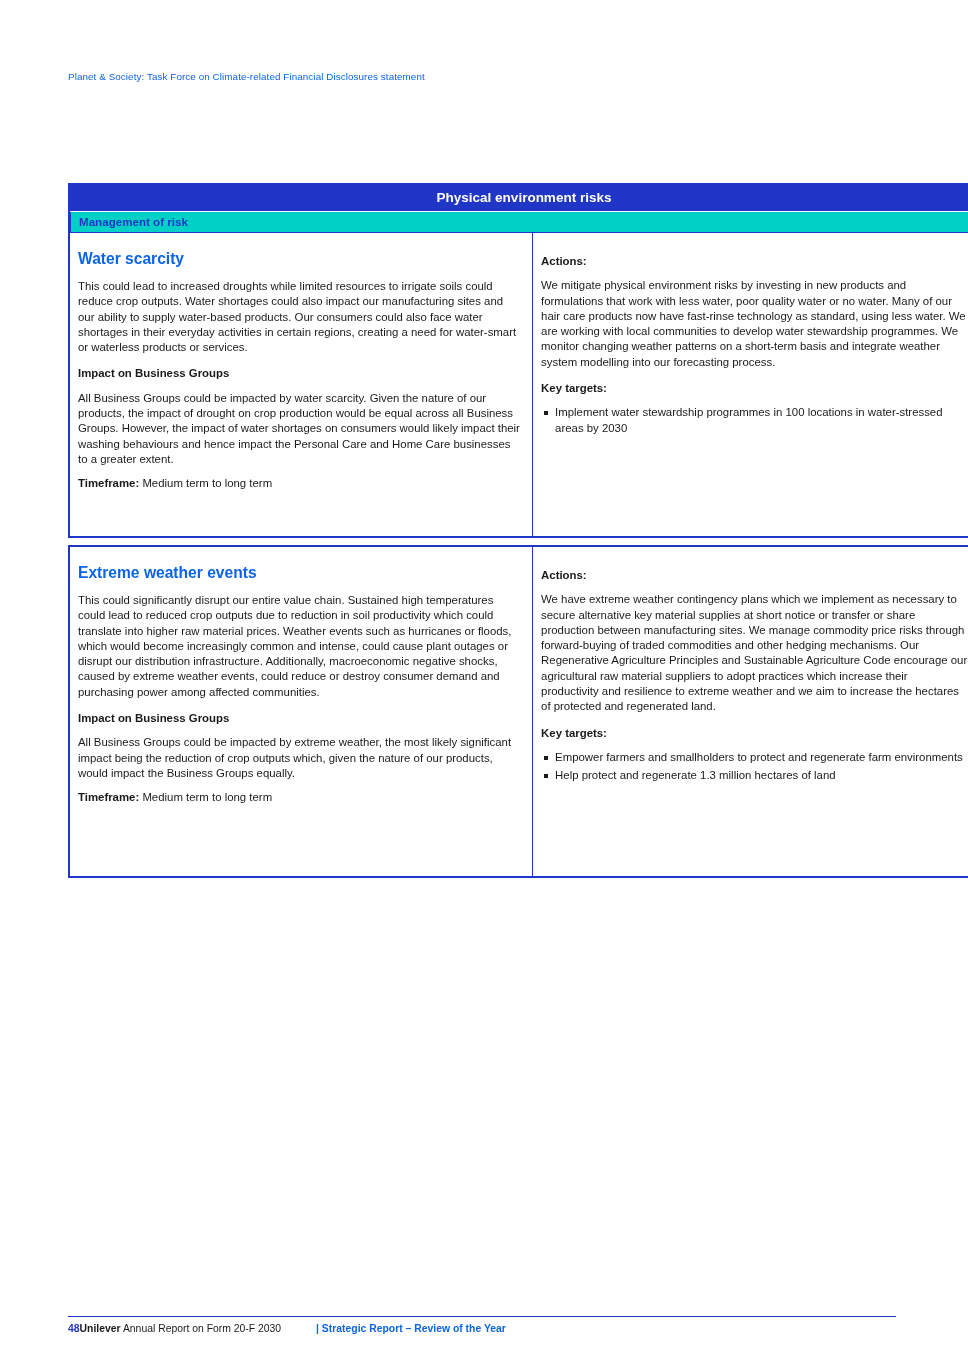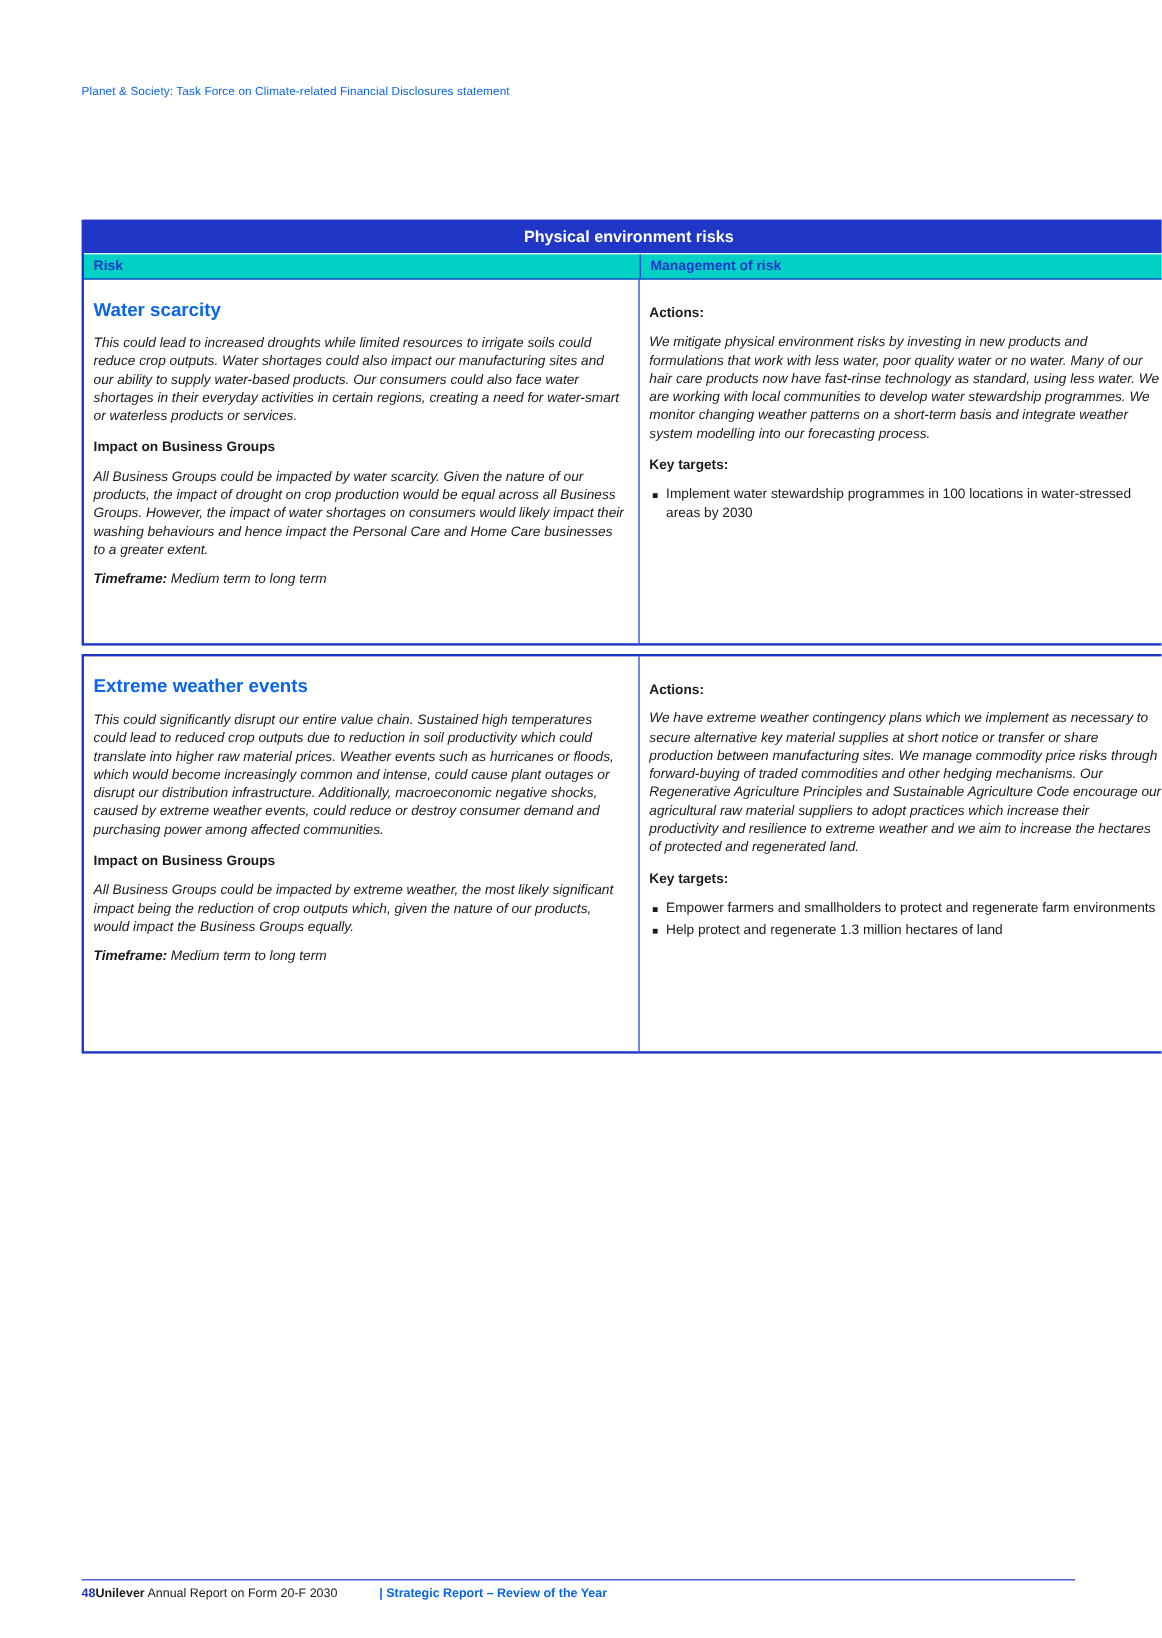--- a/index.html
+++ b/index.html
@@ -48,21 +48,21 @@
   .cell.left { width:51%; border-right:1px solid var(--brand_blue, #1f36c7); }
   .cell.right { flex:1; }
 
   .risk-heading {
     color:var(--heading_blue, #0a65e8);
     font-size:15.6px; line-height:20px; font-weight:bold;
     margin:8px 0 10px;
   }
   .subhead { font-size:11.4px; font-weight:bold; margin:11px 0 9px; }
   .cell.right .subhead:first-child { margin-top:13px; }
-  .cell p { margin:0 0 9px;font-style:italic; }
+  .cell p { margin:0 0 9px; }
   .timeframe { margin-top:3px; }
   .timeframe b { font-weight:bold; }
 
   ul.targets { list-style:none; margin-top:2px; }
   ul.targets li { position:relative; padding-left:14px; margin-bottom:3px; }
   ul.targets li::before {
     content:""; position:absolute; left:3px; top:6px;
     width:4px; height:4px; background:#1a1a1a;
   }
 
@@ -82,21 +82,20 @@
 <div class="page">
 
   <div class="breadcrumb">Planet &amp; Society: Task Force on Climate-related Financial Disclosures statement</div>
 
   <div class="risk-table">
 
     <div class="box box1">
       <div class="table-title">Physical environment risks</div>
 
       <div class="col-headers">
-        <div class="col-header left">Risk</div>
         <div class="col-header right">Management of risk</div>
       </div>
 
       <div class="row">
         <div class="cell left">
           <div class="risk-heading">Water scarcity</div>
           <p>This could lead to increased droughts while limited resources to irrigate soils could reduce crop outputs. Water shortages could also impact our manufacturing sites and our ability to supply water-based products. Our consumers could also face water shortages in their everyday activities in certain regions, creating a need for water-smart or waterless products or services.</p>
           <div class="subhead">Impact on Business Groups</div>
           <p>All Business Groups could be impacted by water scarcity. Given the nature of our products, the impact of drought on crop production would be equal across all Business Groups. However, the impact of water shortages on consumers would likely impact their washing behaviours and hence impact the Personal Care and Home Care businesses to a greater extent.</p>
           <p class="timeframe"><b>Timeframe:</b> <span>Medium term to long term</span></p>

